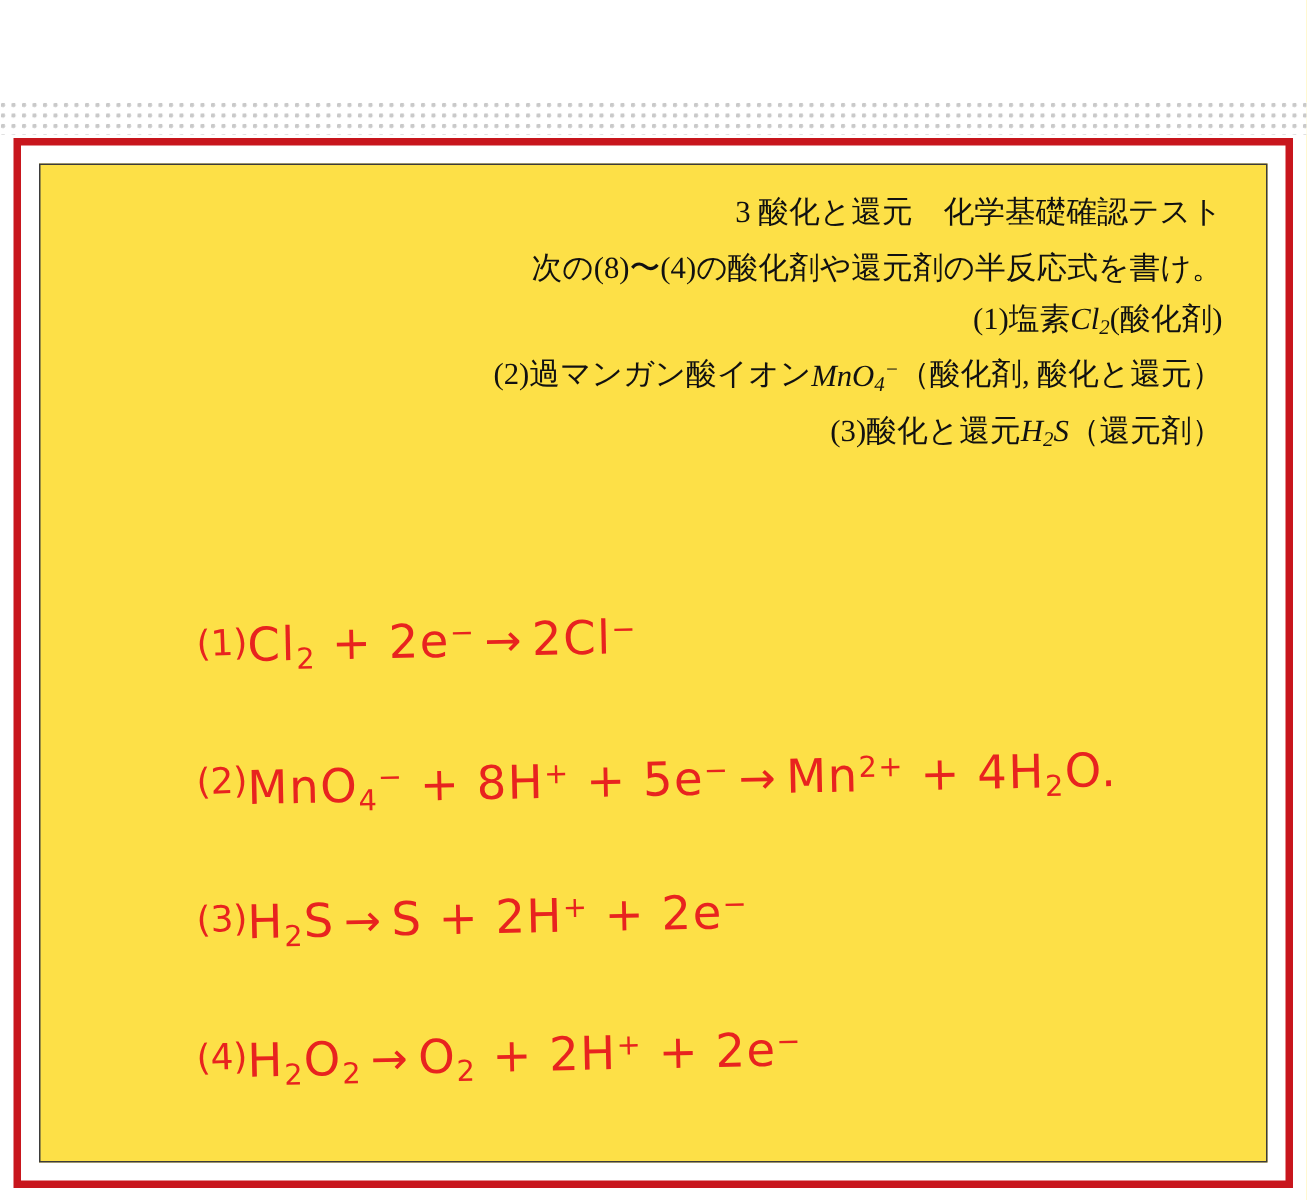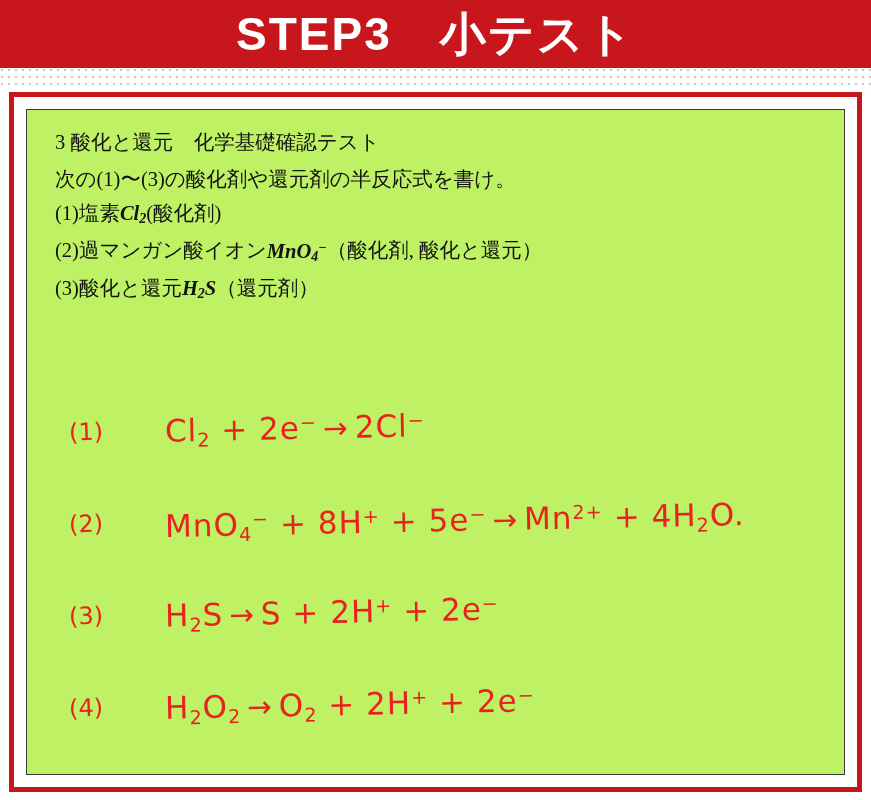--- a/index.html
+++ b/index.html
@@ -66,22 +66,23 @@
     border: 5px solid #c8161d;
     background: #ffffff;
   }
   .card-inner {
     position: absolute;
     left: 12px;
     top: 12px;
     right: 12px;
     bottom: 12px;
     border: 1px solid #3b3b3b;
-    background: #bef264;
+    background: #fde047;
     overflow: hidden;
+    text-align: right;
   }
 
   
   .printed {
     position: absolute;
     left: 28px;
     top: 22px;
     width: 760px;
     color: #111111;
     font-family: "Liberation Serif", serif;
@@ -89,21 +90,21 @@
     line-height: 1.0;
   }
   .printed .line {
     margin-bottom: 14px;
     white-space: nowrap;
   }
   .printed .line:first-child { margin-bottom: 16px; }
   .ital {
     font-family: "Liberation Serif", serif;
     font-style: italic;
-    font-weight: bold;
+    font-weight: normal;
   }
   sub  { font-size: 0.68em; vertical-align: -0.25em; }
   sup  { font-size: 0.68em; vertical-align: 0.45em; }
 
   
   .hand {
     position: absolute;
     left: 42px;
     top: 300px;
     width: 740px;
@@ -130,34 +131,31 @@
   }
   .hand-eq .sm  { font-size: 0.62em; vertical-align: -0.3em; }
   .hand-eq .sp  { font-size: 0.62em; vertical-align: 0.5em; }
   .hand-eq .arw { font-size: 0.95em; padding: 0 6px; }
 </style>
 </head>
 <body>
 
 <div class="page">
 
-  <div class="banner">
-    <div class="banner-title">STEP3　小テスト</div>
-  </div>
 
   <div class="dot-strip"></div>
 
   <div class="card">
     <div class="card-inner">
 
       <div class="printed">
 
         <div class="line">3 酸化と還元　化学基礎確認テスト</div>
 
-        <div class="line">次の(1)〜(3)の酸化剤や還元剤の半反応式を書け。</div>
+        <div class="line">次の(8)〜(4)の酸化剤や還元剤の半反応式を書け。</div>
 
         <div class="line">
           <span>(1)</span><span>塩素</span><span class="ital">Cl<sub>2</sub></span><span>(酸化剤)</span>
         </div>
 
         <div class="line">
           <span>(2)</span><span>過マンガン酸イオン</span><span class="ital">MnO<sub>4</sub><sup>−</sup></span><span>（酸化剤, 酸化と還元）</span>
         </div>
 
         <div class="line">

